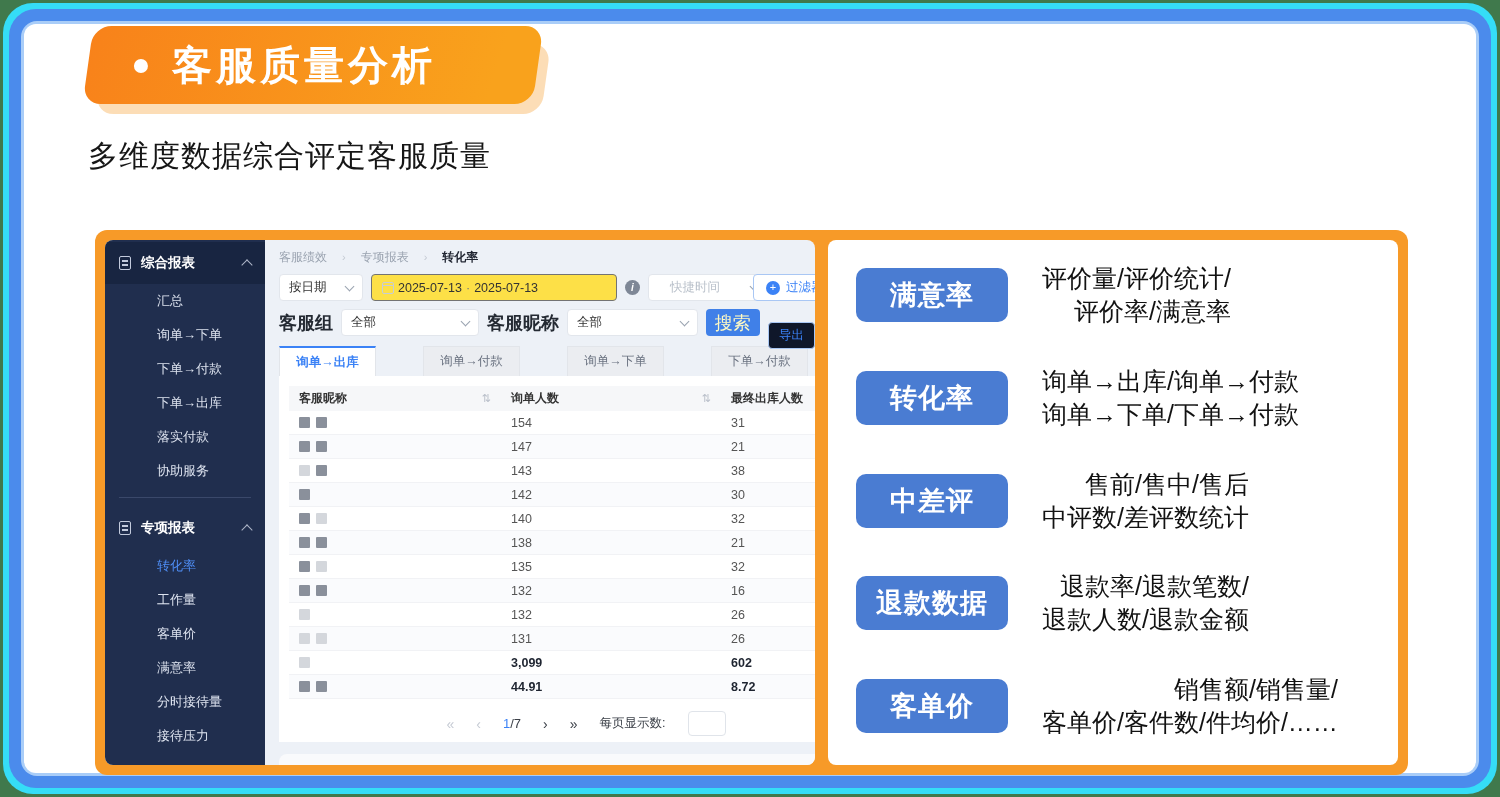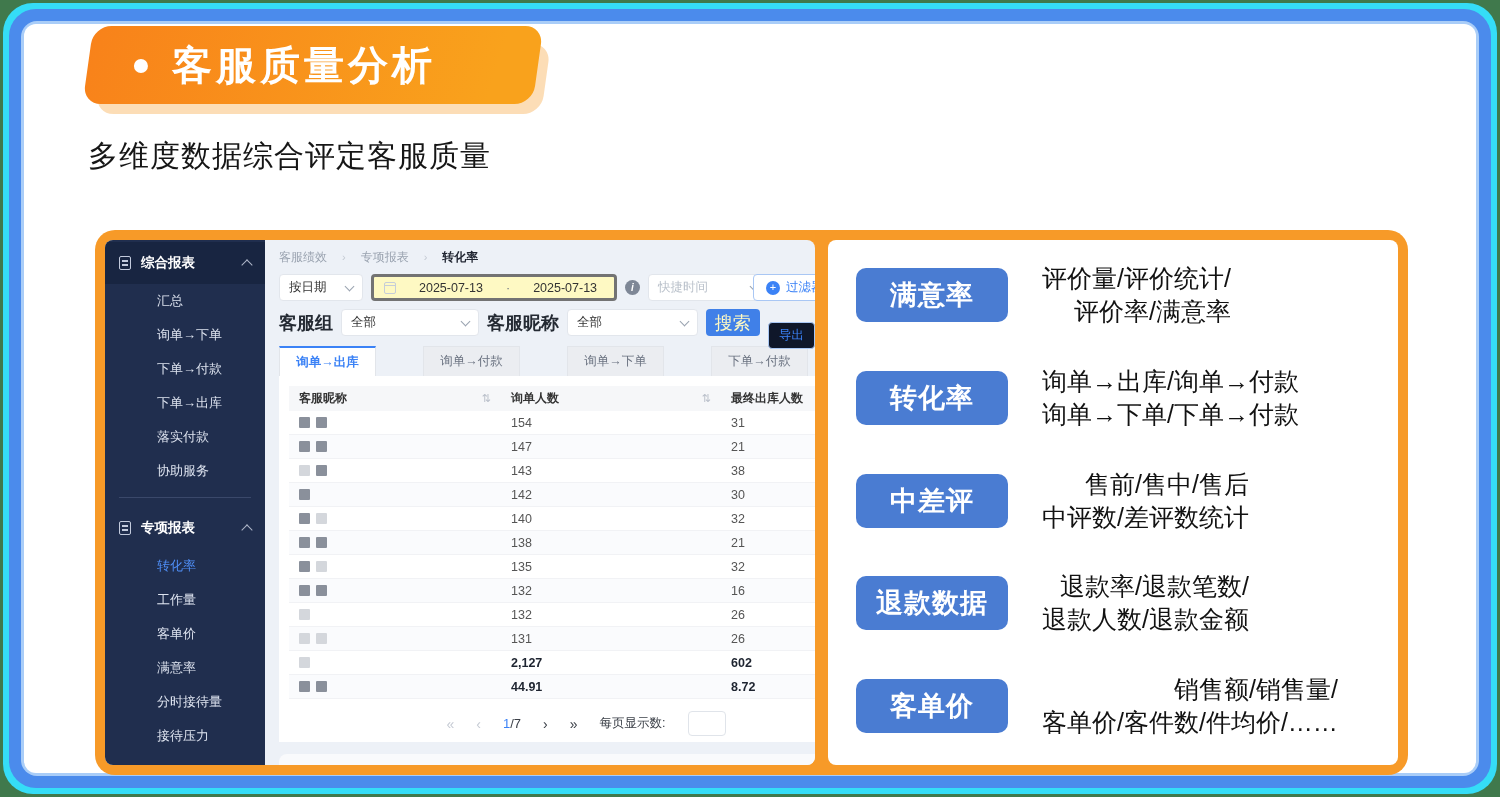--- a/index.html
+++ b/index.html
@@ -18,21 +18,21 @@
   .banner { position:absolute; left:88px; top:26px; width:450px; height:78px;
             background:linear-gradient(100deg,#F8821A 0%,#F9A21C 90%);
             border-radius:18px; transform:skewX(-8deg); display:flex; align-items:center; }
   .banner-inner { transform:skewX(8deg); display:flex; align-items:center; gap:24px; padding-left:46px; }
   .banner-dot { width:14px; height:14px; border-radius:50%; background:#fff; }
   .banner-title { font-size:40px; font-weight:bold; color:#fff; letter-spacing:4px; }
   .subtitle { position:absolute; left:88px; top:136px; font-size:30px; font-weight:500; color:#161616; letter-spacing:1px; }
 
   
   .main-panel { position:absolute; left:95px; top:230px; width:1313px; height:545px;
-                background:#F79A28; border-radius:20px; padding:10px; display:flex; gap:13px; }
+                background:#F79A28; border-radius:12px; padding:10px; display:flex; gap:13px; }
 
   
   .shot { width:710px; flex-shrink:0; background:#EDF1F7; border-radius:8px; overflow:hidden; display:flex; }
 
   .sidebar { width:160px; flex-shrink:0; background:#202E4E; padding-top:2px; }
   .nav-section-header { height:42px; display:flex; align-items:center; gap:10px; padding:0 14px;
                         color:#fff; font-size:13.5px; font-weight:bold; }
   .nav-section-header.shaded { background:rgba(5,13,32,.28); }
   .doc-icon { width:12px; height:14px; border:1.5px solid #C3CBDD; border-radius:2px; position:relative; flex-shrink:0; }
   .doc-icon::after { content:''; position:absolute; left:2px; right:2px; top:3px; height:1.5px;
@@ -46,25 +46,25 @@
   .content { flex:1; padding:8px 0 0 14px; position:relative; overflow:hidden; }
 
   .breadcrumb { display:flex; align-items:center; gap:15px; font-size:12px; color:#9AA3B0; height:18px; }
   .crumb.current { color:#1F2430; font-weight:bold; }
   .crumb-sep { color:#C3C9D2; font-size:11px; }
 
   .filter-row { display:flex; align-items:center; gap:8px; margin-top:8px; position:relative; height:27px; }
   .select { height:27px; background:#fff; border:1px solid #E2E6EC; border-radius:4px;
             display:flex; align-items:center; justify-content:space-between; padding:0 9px;
             font-size:12.5px; color:#333; }
-  .select .ph { color:#B9C0CA; }
+  .select .ph { color:#B9C0CA;margin-left:12px; }
   .chev-down { width:7px; height:7px; border-right:1.4px solid #9AA3B0; border-bottom:1.4px solid #9AA3B0;
                transform:rotate(45deg); margin-top:-3px; flex-shrink:0; }
-  .date-box { height:27px; width:246px; background:#fef9c3; border:3px solid #737373; border-radius:4px;
-              display:flex; align-items:center; gap:23px; padding:0 10px; font-size:12.5px; color:#333; }
+  .date-box { height:27px; width:246px; background:#fde047; border:1px solid #737373; border-radius:4px;
+              display:flex; align-items:center; gap:4px; padding:0 10px; font-size:12.5px; color:#333; }
   .cal-icon { width:12px; height:12px; border:1.3px solid #C6CDD8; border-radius:2px; position:relative; flex-shrink:0; }
   .cal-icon::before { content:''; position:absolute; left:0; right:0; top:2px; height:1.3px; background:#C6CDD8; }
   .date-sep { color:#6b7280; }
   .info-dot { width:15px; height:15px; border-radius:50%; background:#7E8796; color:#fff; font-size:10px;
               font-weight:bold; font-style:italic; display:flex; align-items:center; justify-content:center; flex-shrink:0; }
   .filter-btn { position:absolute; left:474px; top:0; width:112px; height:27px; display:flex; align-items:center;
                 gap:6px; padding:0 12px; background:#fff; border:1px solid #A9C7F4; border-radius:4px;
                 color:#3B82F6; font-size:12.5px; white-space:nowrap; }
   .plus-dot { width:14px; height:14px; border-radius:50%; background:#3B82F6; color:#fff; font-size:11px;
               line-height:13px; text-align:center; flex-shrink:0; }
@@ -300,21 +300,21 @@
                   <div class="mask l"></div>
                   <div class="mask l"></div>
                 </div>
                 <div class="cell">131</div>
                 <div class="cell">26</div>
               </div>
               <div class="trow bold">
                 <div class="cell">
                   <div class="mask l"></div>
                 </div>
-                <div class="cell">2,127</div>
+                <div class="cell">3,099</div>
                 <div class="cell">602</div>
               </div>
               <div class="trow bold">
                 <div class="cell">
                   <div class="mask d"></div>
                   <div class="mask d"></div>
                 </div>
                 <div class="cell">44.91</div>
                 <div class="cell">8.72</div>
               </div>

